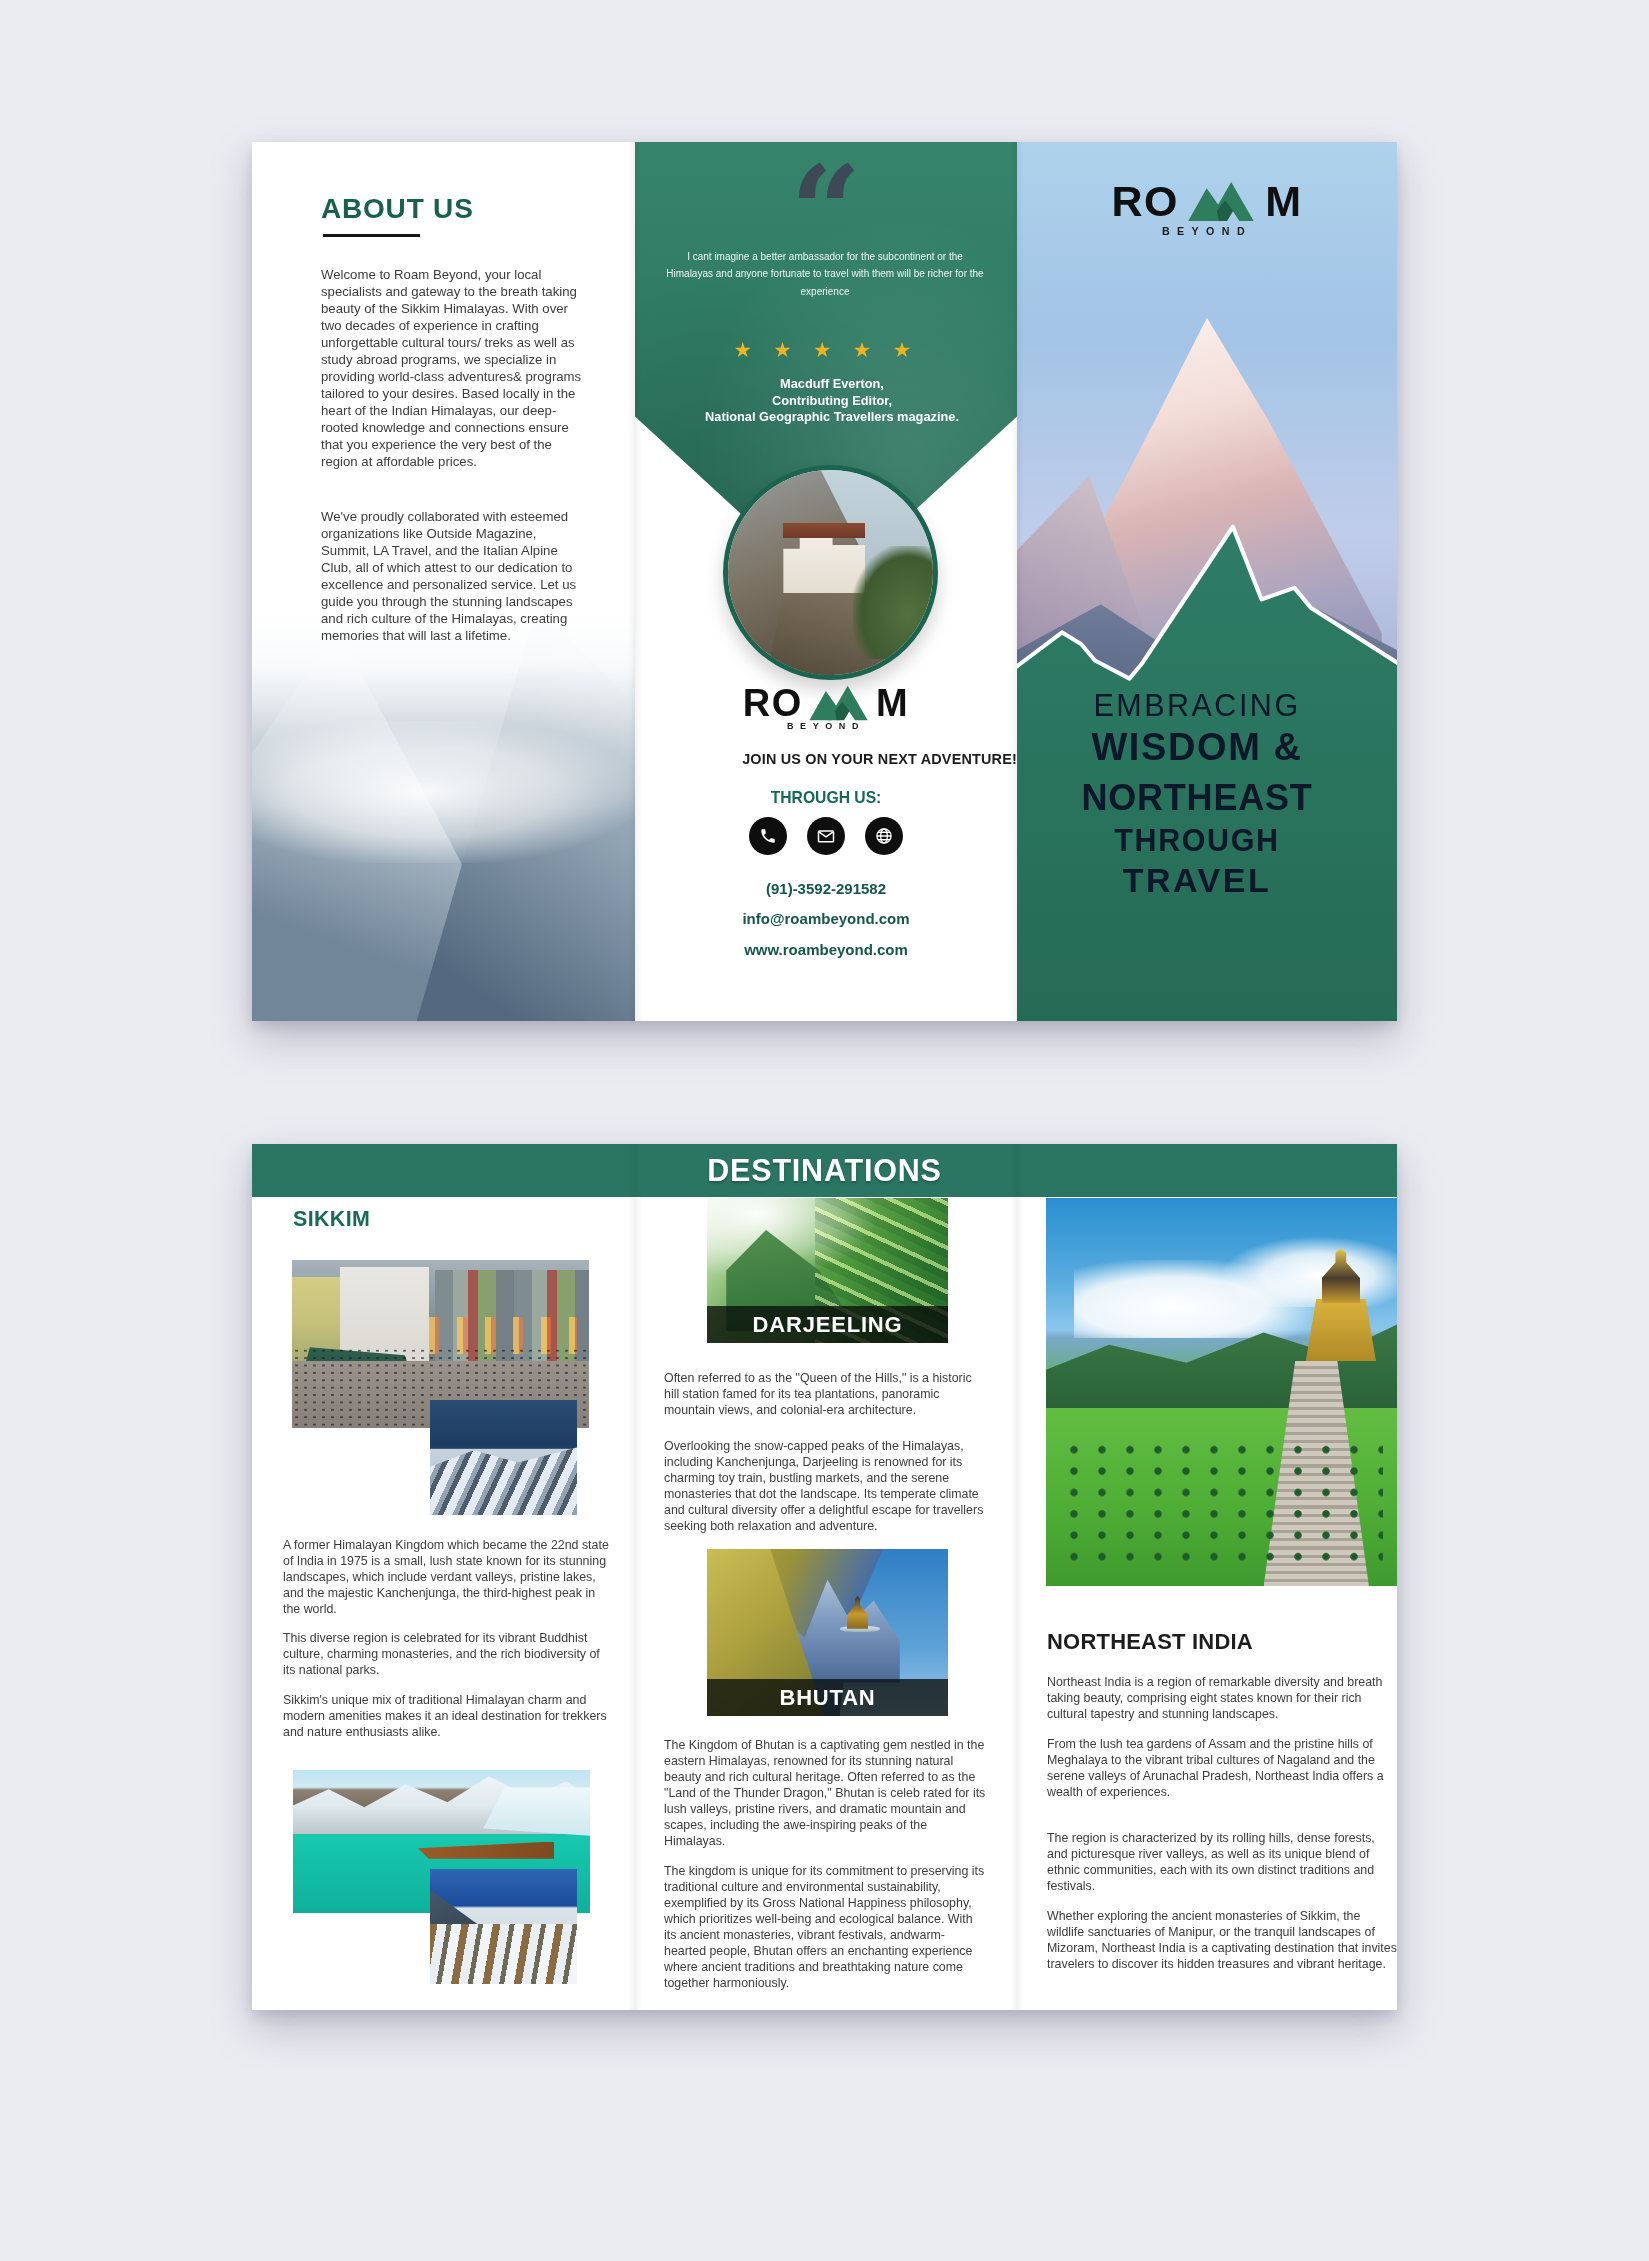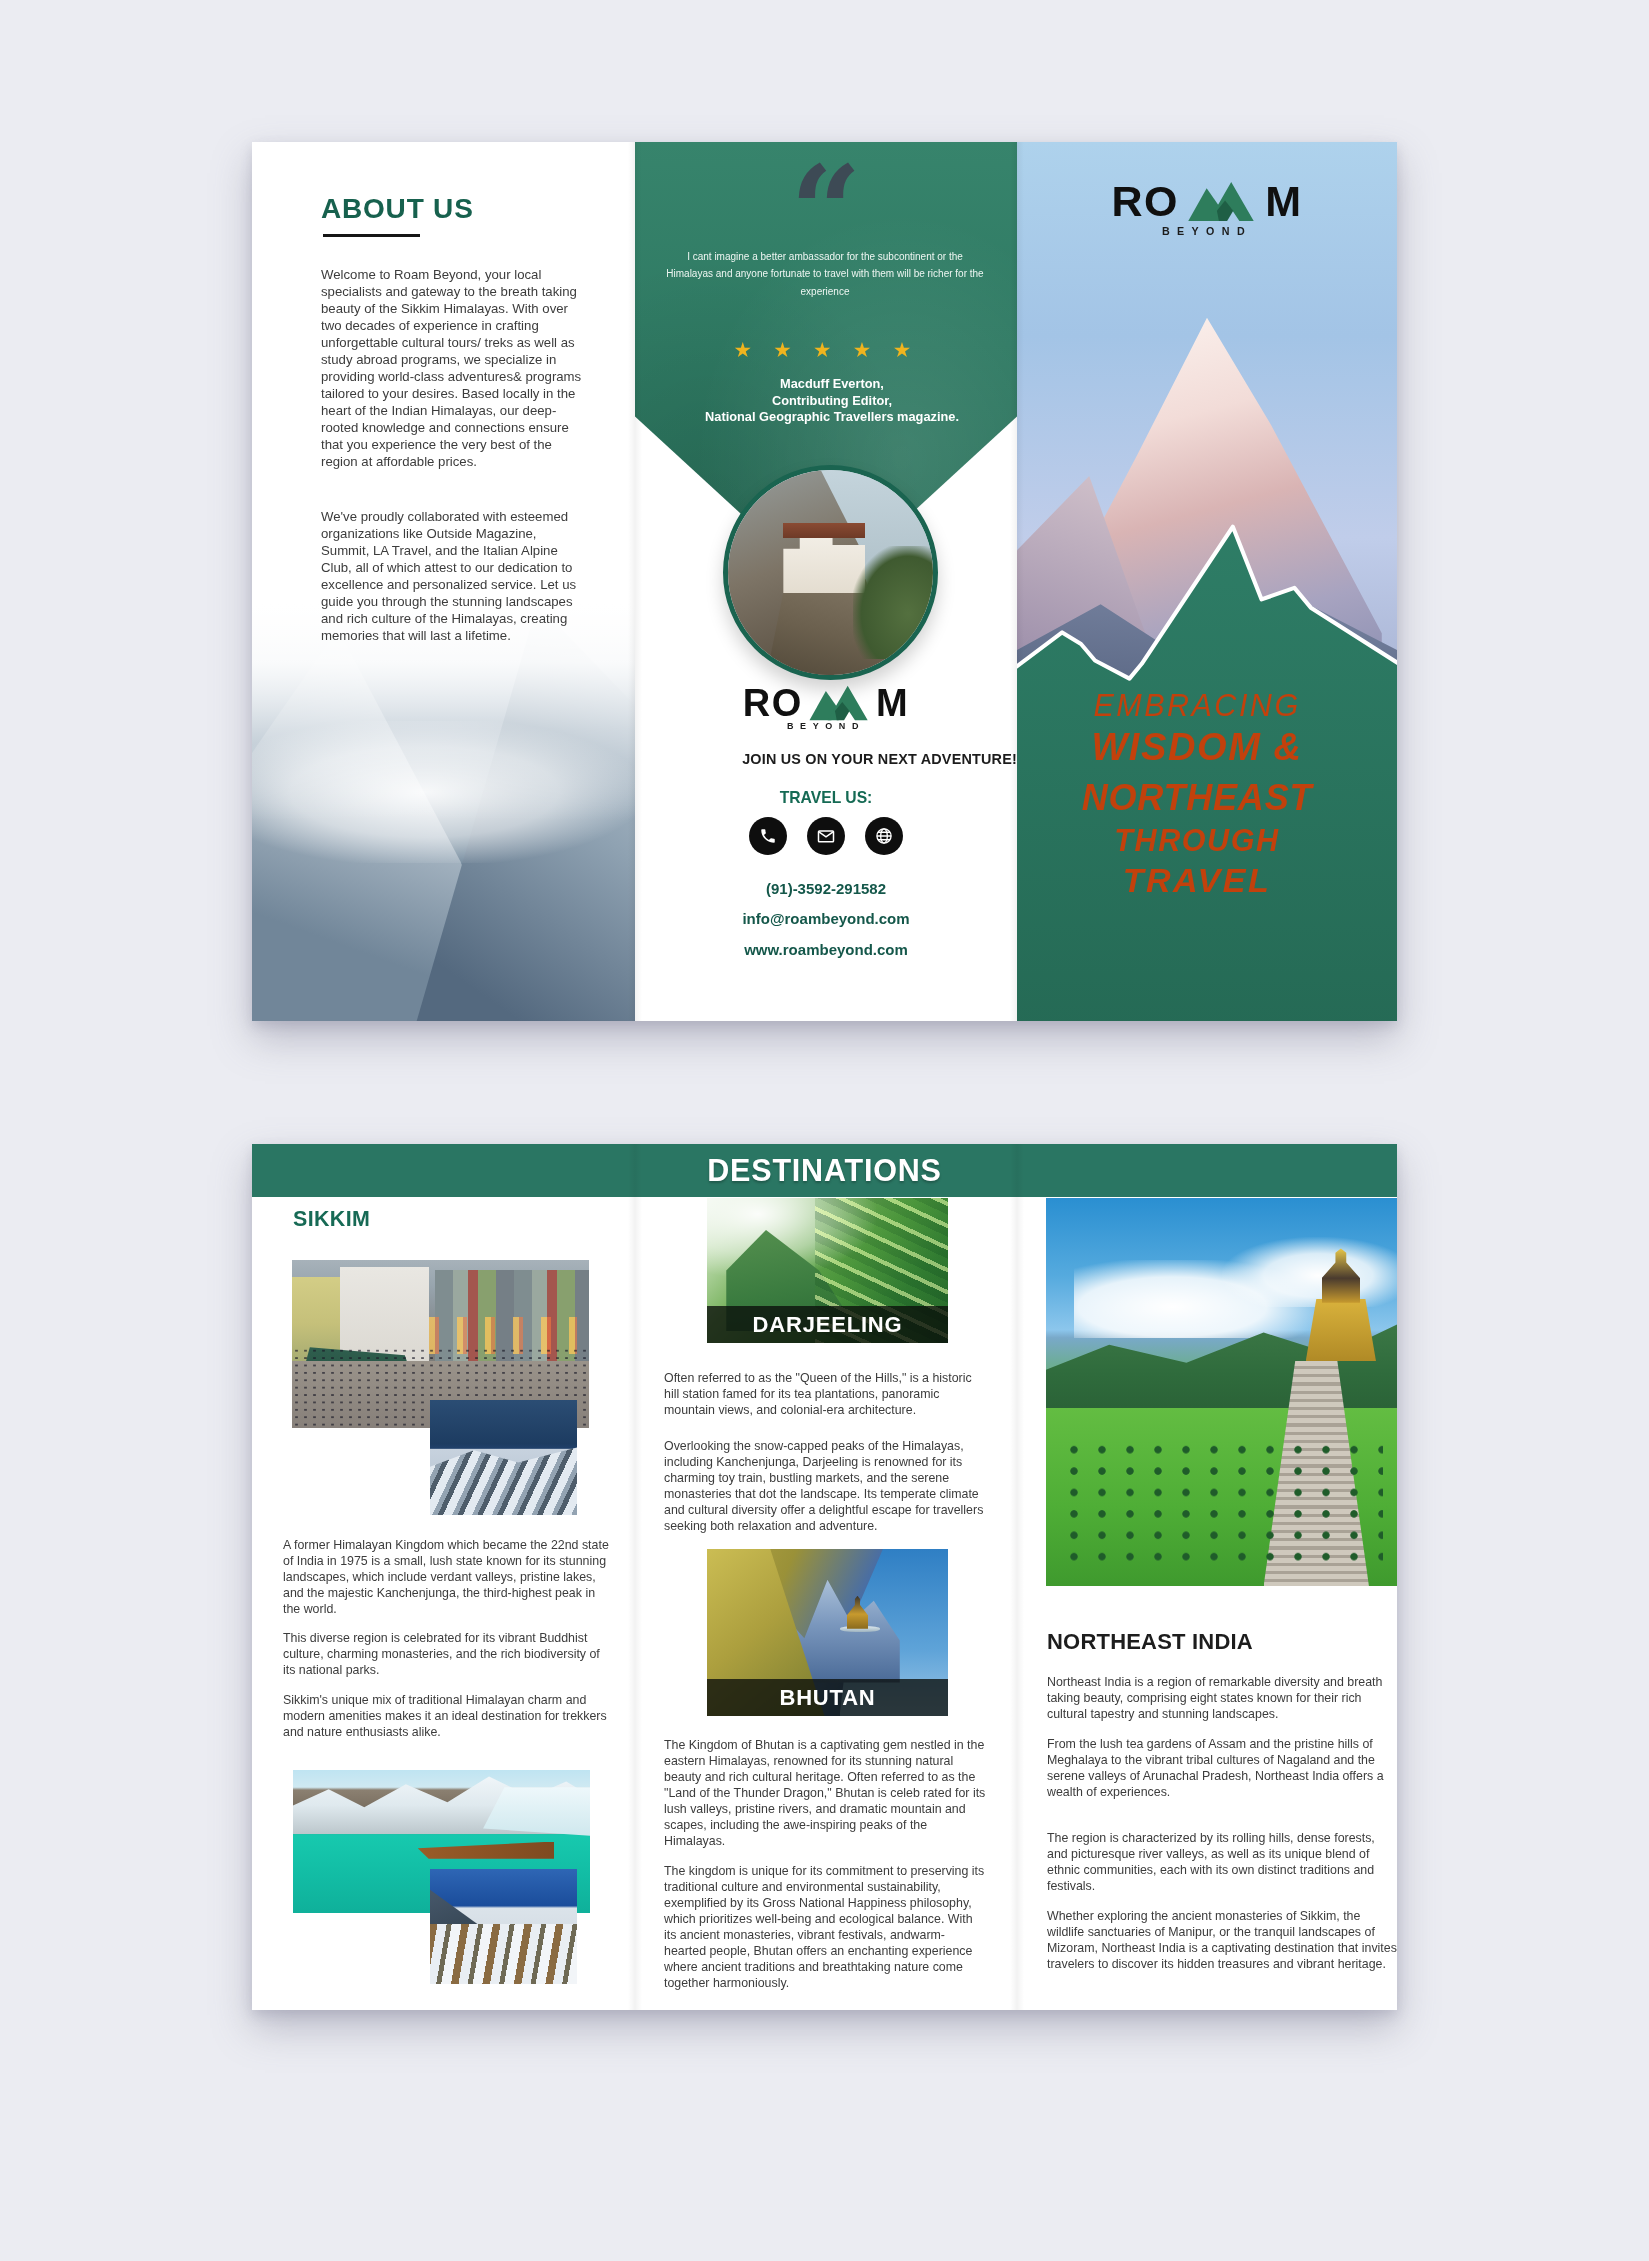--- a/index.html
+++ b/index.html
@@ -96,21 +96,21 @@
     background:linear-gradient(200deg,#d9c9cf 0%,#a193ad 55%,#6f7494 100%);
     clip-path:polygon(45% 0,100% 100%,0 100%,0 30%);}
   .cover .rocks{position:absolute;left:0;bottom:24%;width:100%;height:26%;
     background:linear-gradient(185deg,#7b87a4 0%,#5a6784 55%,#46536f 100%);
     clip-path:polygon(0 30%,22% 10%,48% 38%,72% 6%,100% 30%,100% 100%,0 100%);}
   .cover-logo{left:765px;top:36px;width:380px;display:flex;flex-direction:column;align-items:center;z-index:4;}
   .cover-logo .logo-letters{font-size:43px;}
   .cover-logo .logo-tag{font-size:10.7px;letter-spacing:7.4px;margin-top:1.6px;}
   .cover-green{left:765px;top:360px;width:380px;height:520px;z-index:3;}
   .cover-green svg{display:block;width:100%;height:100%;}
-  .cover-title{left:765px;width:360px;text-align:center;color:#c2410c;z-index:5;font-style:italic;}
+  .cover-title{left:765px;width:360px;text-align:center;color:#0f172a;z-index:5;}
   .ct-0{top:546px;font-size:30.5px;font-weight:400;letter-spacing:2.5px;}
   .ct-1{top:584px;font-size:38px;font-weight:800;letter-spacing:1.6px;}
   .ct-2{top:635px;font-size:36px;font-weight:800;letter-spacing:0.8px;}
   .ct-3{top:681px;font-size:30.5px;font-weight:800;letter-spacing:1.6px;}
   .ct-4{top:719px;font-size:34px;font-weight:800;letter-spacing:2.5px;}
 
   
   .dest-bar{left:0;top:0;width:100%;height:53px;background:#2a7663;}
   .dest-title{left:0;top:0;width:100%;height:53px;line-height:53px;text-align:center;
     color:#fff;font-size:30.5px;font-weight:800;letter-spacing:0.8px;text-shadow:0 1.6px 2.5px rgba(0,0,0,.25);}
@@ -260,21 +260,21 @@
       <svg width="73" height="40" viewBox="0 0 70 44">
         <polygon points="2,42 20,10 34,30 26,42" fill="#2e7d5c"></polygon>
         <polygon points="22,42 44,4 66,42 52,42 44,30 34,42" fill="#2e7d5c"></polygon>
         <polygon points="30,32 38,22 46,32 40,42 32,42" fill="#1f5f45"></polygon>
       </svg>
       <span class="logo-letters">M</span>
     </div>
   </div>
   <div class="abs logo-tag mid-logo-tag">BEYOND</div>
   <div class="abs join-line">JOIN US ON YOUR NEXT ADVENTURE!</div>
-  <div class="abs contact-label">TRAVEL US:</div>
+  <div class="abs contact-label">THROUGH US:</div>
   <div class="abs icon-row">
     <div class="icon-circle">
       <svg width="18" height="18" viewBox="0 0 24 24">
           <path d="M6.6 10.8a15.1 15.1 0 0 0 6.6 6.6l2.2-2.2c.3-.3.7-.4 1-.2 1.2.4 2.4.6 3.6.6.6 0 1 .4 1 1V20c0 .6-.4 1-1 1C10.6 21 3 13.4 3 4c0-.6.4-1 1-1h3.5c.6 0 1 .4 1 1 0 1.3.2 2.5.6 3.6.1.3 0 .7-.2 1l-2.3 2.2z" fill="#ffffff"></path>
         </svg>
     </div>
     <div class="icon-circle">
       <svg width="20" height="20" viewBox="0 0 24 24">
           <rect x="3" y="6" width="18" height="13" rx="1" fill="none" stroke="#ffffff" stroke-width="1.8"></rect>
           <path d="M3.5 7l8.5 6 8.5-6" fill="none" stroke="#ffffff" stroke-width="1.8"></path>

